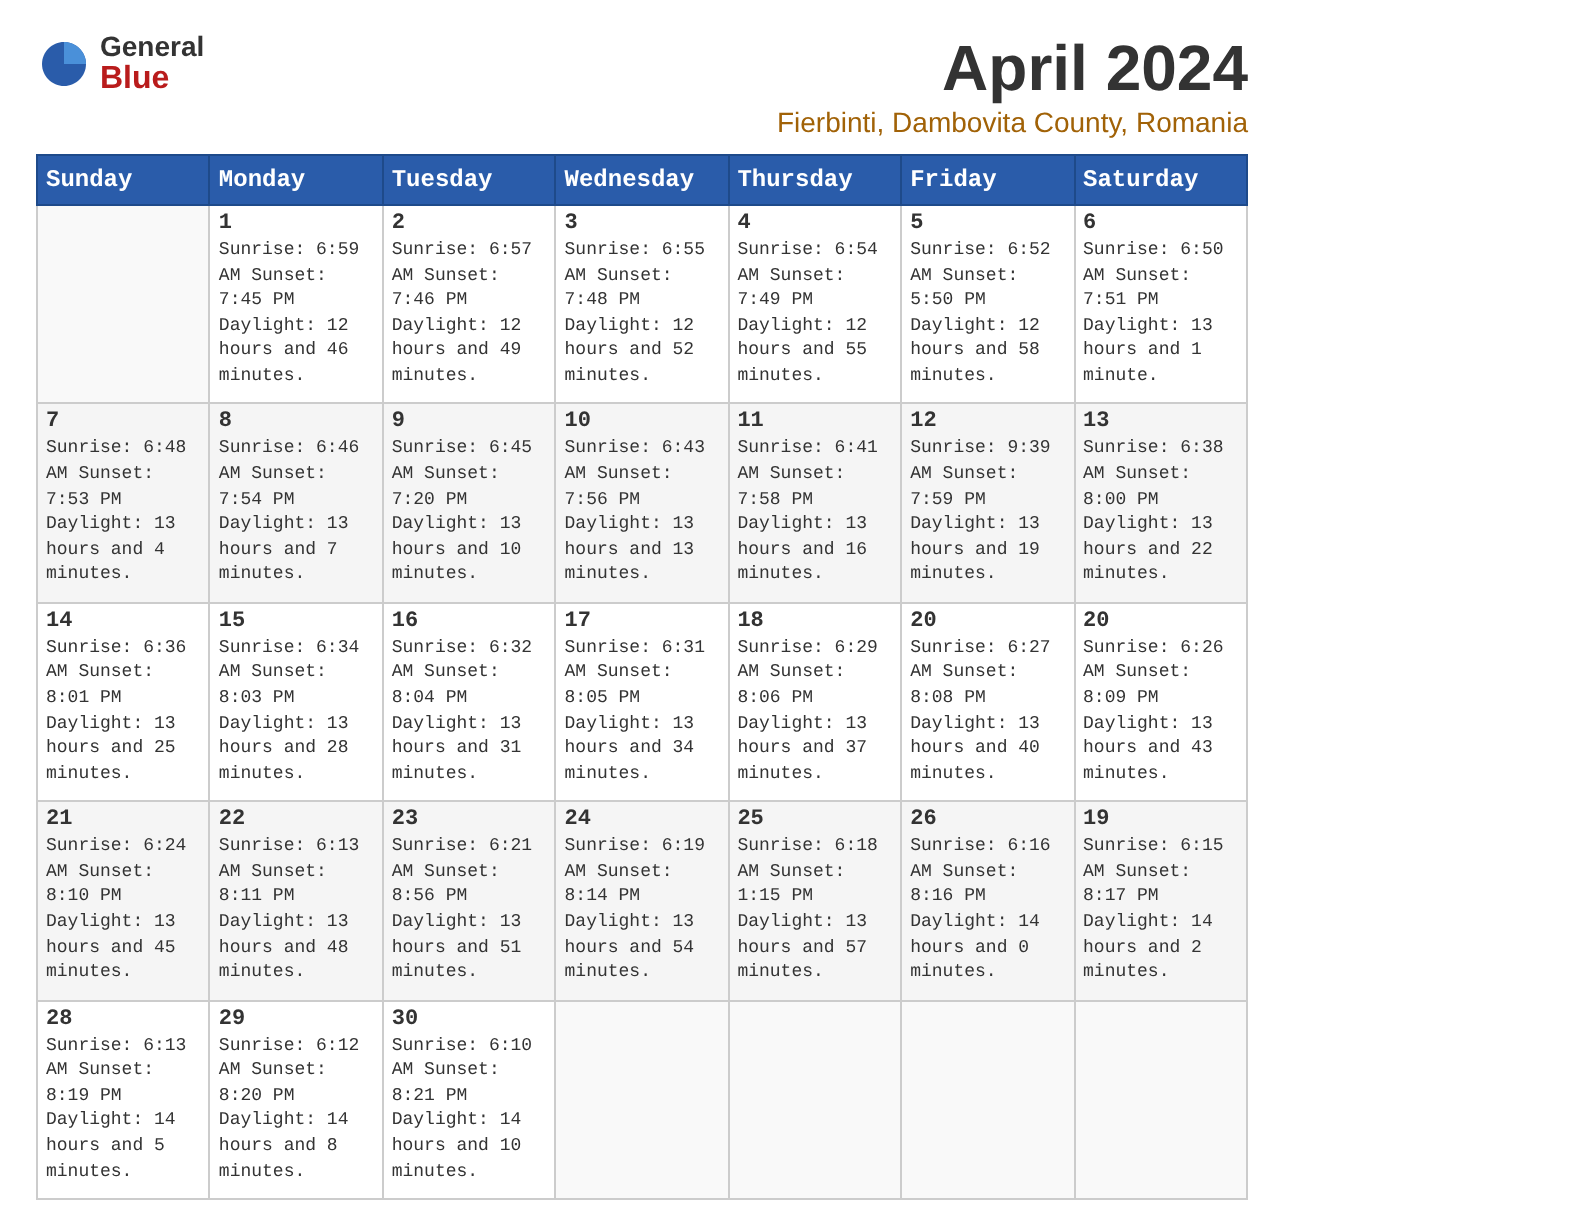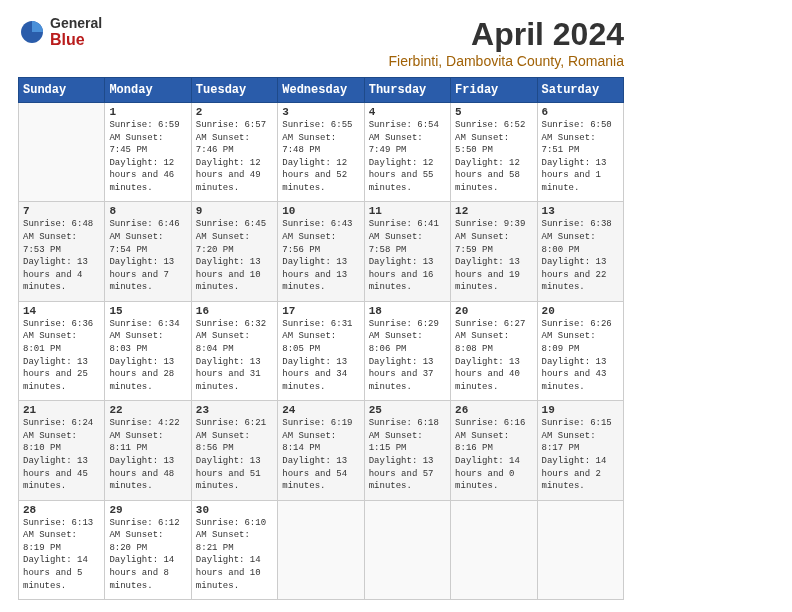--- a/index.html
+++ b/index.html
@@ -290,21 +290,21 @@
         <tr>
           <td>
             <span class="day-number">21</span>
             <div class="day-info">Sunrise: 6:24 AM
 Sunset: 8:10 PM
 Daylight: 13 hours
 and 45 minutes.</div>
           </td>
           <td>
             <span class="day-number">22</span>
-            <div class="day-info">Sunrise: 4:22 AM
+            <div class="day-info">Sunrise: 6:13 AM
 Sunset: 8:11 PM
 Daylight: 13 hours
 and 48 minutes.</div>
           </td>
           <td>
             <span class="day-number">23</span>
             <div class="day-info">Sunrise: 6:21 AM
 Sunset: 8:56 PM
 Daylight: 13 hours
 and 51 minutes.</div>

